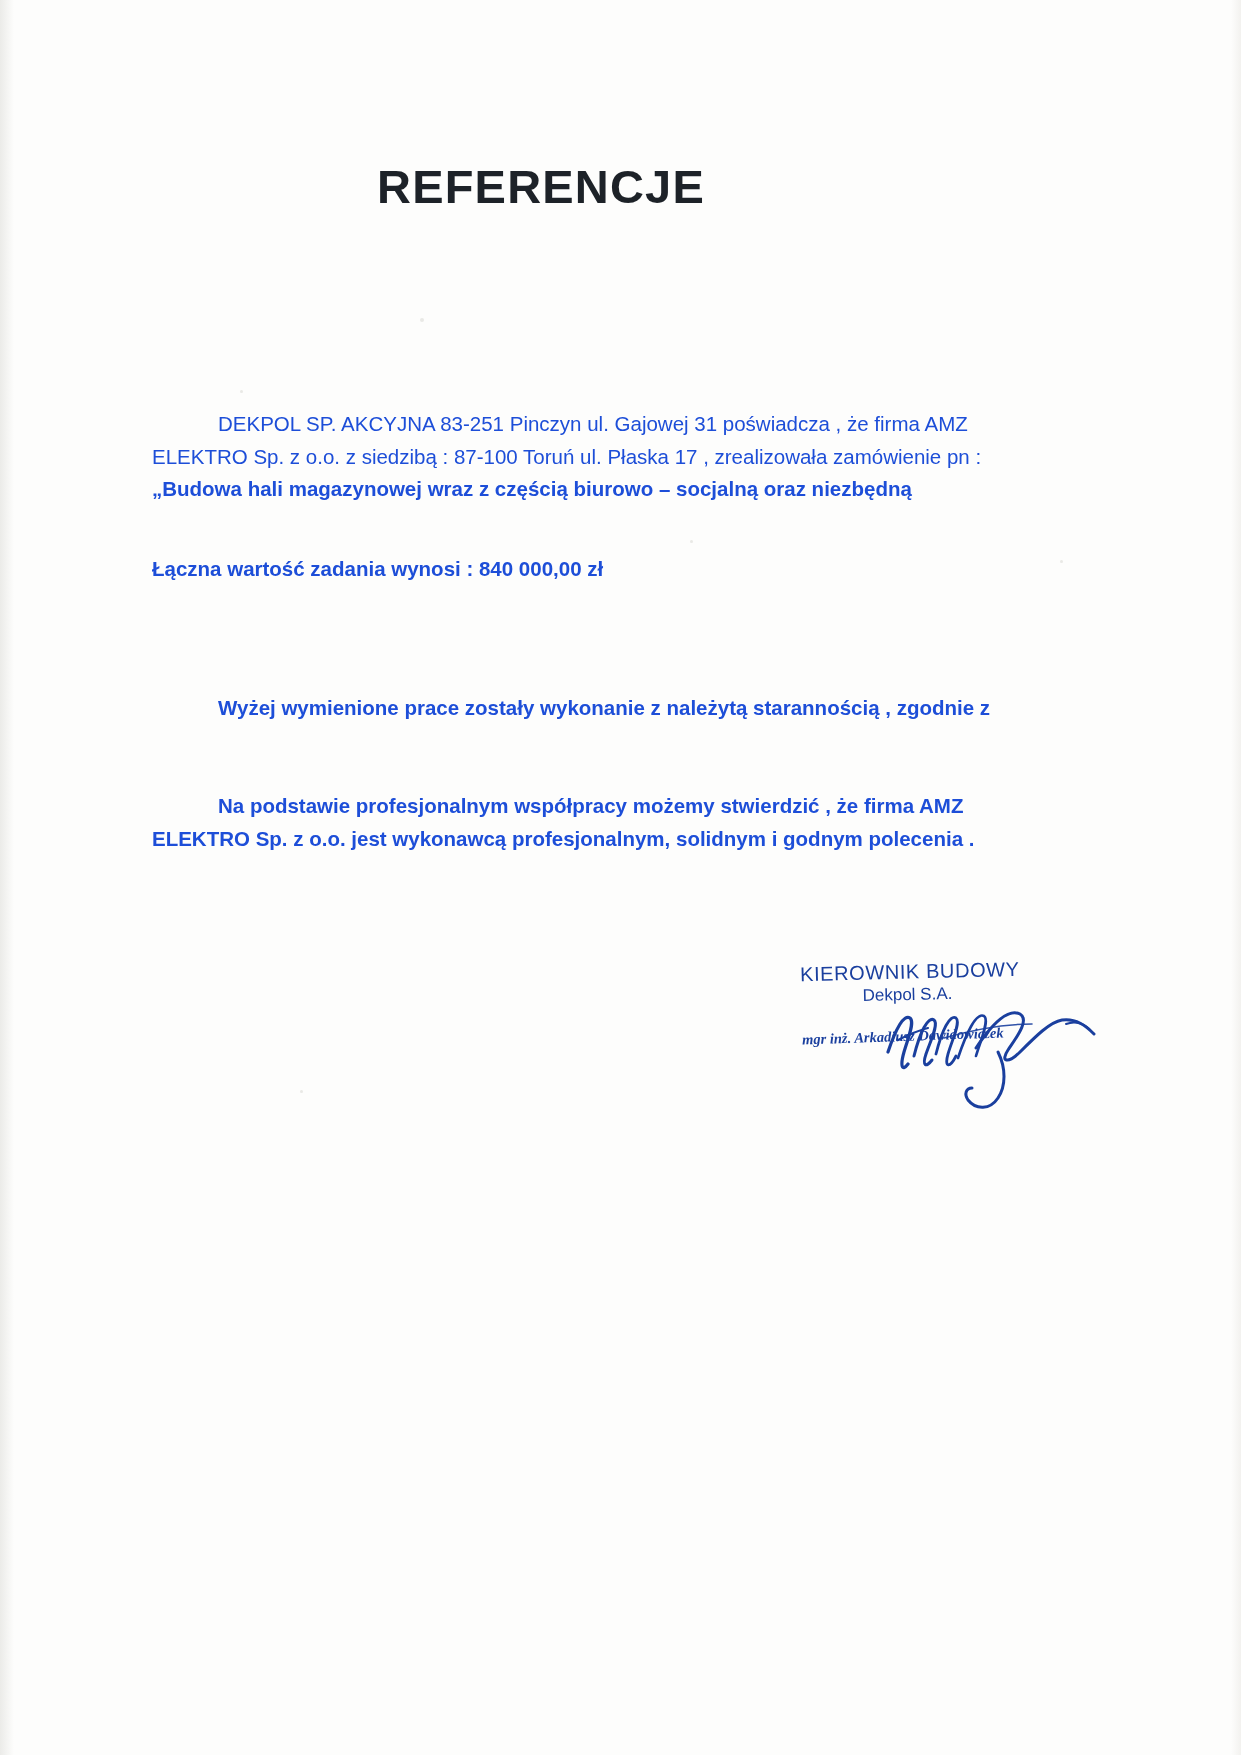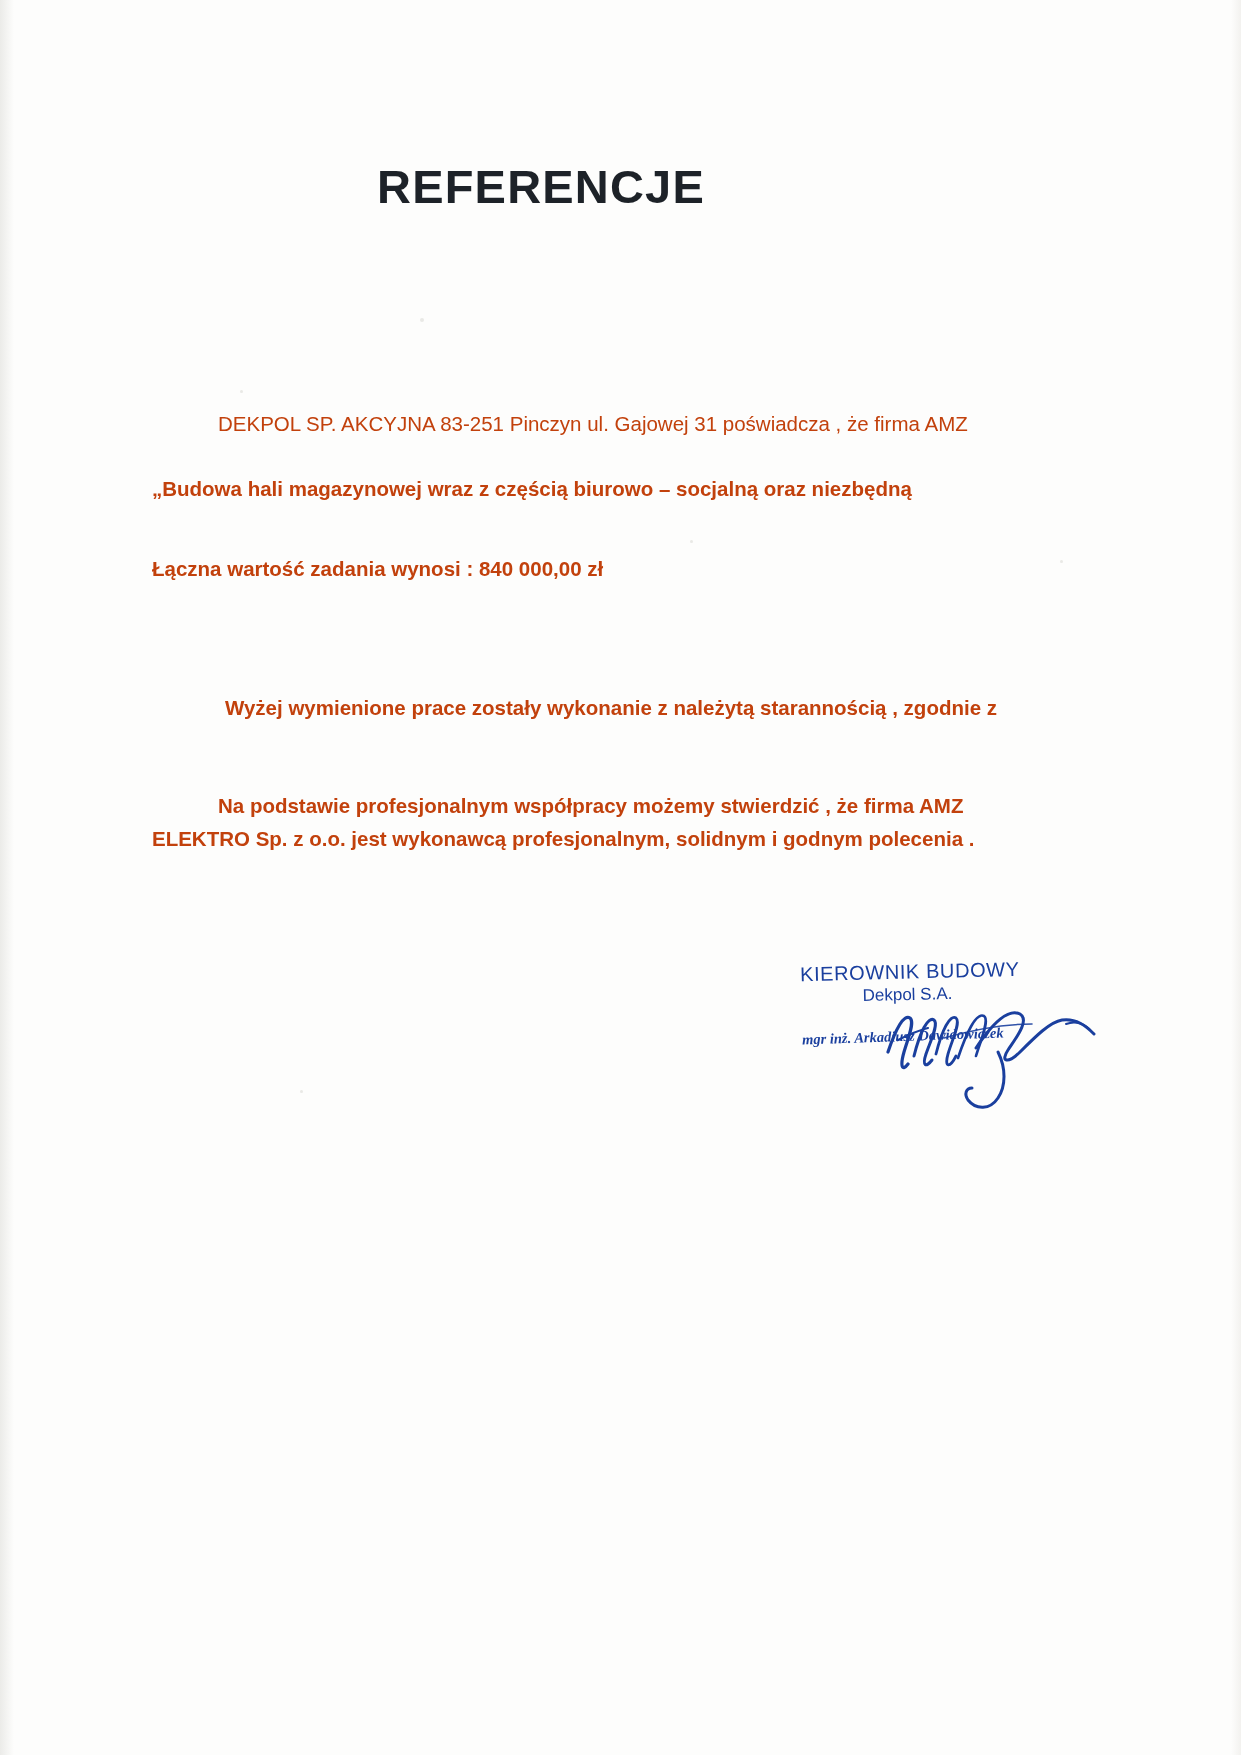--- a/index.html
+++ b/index.html
@@ -49,29 +49,29 @@
     font-weight: bold;
     letter-spacing: 1.2px;
     color: #1d2228;
     font-family: "Liberation Sans", sans-serif;
   }
 
   .body-block {
     position: absolute;
     left: 152px;
     width: 845px;
-    color: #c2410c;
+    color: #1d4ed8;
     font-size: 20.5px;
     line-height: 32.5px;
     font-family: "Liberation Sans", sans-serif;
   }
 
   .p-intro { top: 408px; }
   .p-value { top: 553px; }
-  .p-quality { top: 692px; text-align: right; }
+  .p-quality { top: 692px; }
   .p-summary { top: 790px; }
 
   .indent { display: inline-block; width: 66px; }
   .bold { font-weight: bold; margin-top: 18px; }
 
   .stamp {
     position: absolute;
     left: 800px;
     top: 960px;
     width: 260px;
@@ -122,21 +122,21 @@
   <div class="scan-speck" style="left:420px; top:318px; width:4px; height:4px;"></div>
   <div class="scan-speck" style="left:690px; top:540px; width:3px; height:3px;"></div>
   <div class="scan-speck" style="left:1060px; top:560px; width:3px; height:3px;"></div>
   <div class="scan-speck" style="left:300px; top:1090px; width:3px; height:3px;"></div>
   <div class="scan-speck" style="left:240px; top:390px; width:3px; height:3px;"></div>
 
   <h1 class="doc-title">REFERENCJE</h1>
 
   <div class="body-block p-intro">
     <span class="indent"></span><span>DEKPOL SP. AKCYJNA 83-251 Pinczyn ul. Gajowej 31   poświadcza , że firma AMZ</span><br>
-    <br>
+    <span>ELEKTRO Sp.  z  o.o. z  siedzibą :    87-100 Toruń ul. Płaska 17 , zrealizowała zamówienie pn :</span><br>
     <span class="bold">„Budowa hali magazynowej wraz z częścią biurowo – socjalną oraz niezbędną</span><br>
   </div>
 
   <div class="body-block p-value">
     <span class="bold">Łączna wartość zadania wynosi : 840 000,00 zł</span>
   </div>
 
   <div class="body-block p-quality">
     <span class="indent"></span><span class="bold">Wyżej wymienione prace zostały wykonanie z należytą starannością , zgodnie z</span><br>
   </div>

